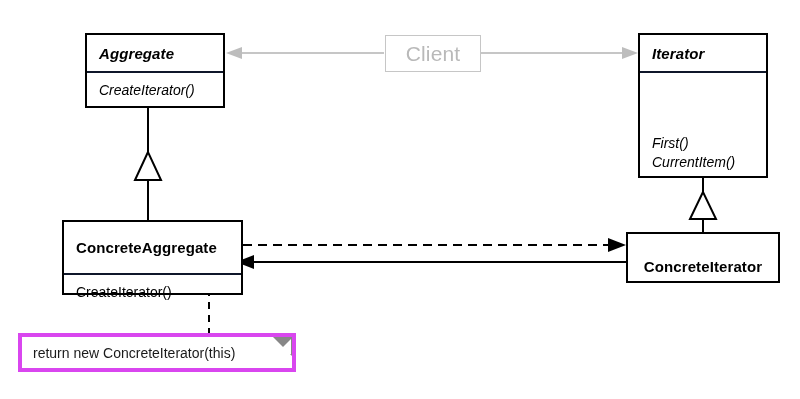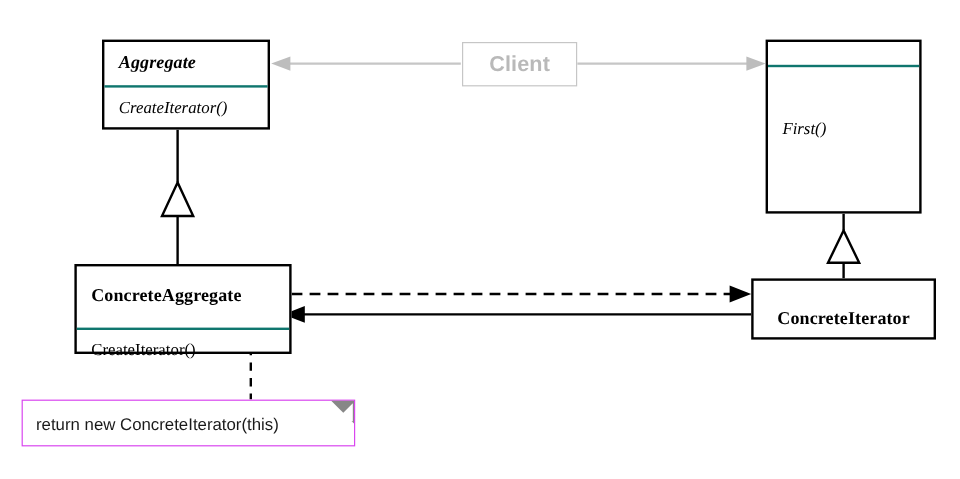--- a/index.html
+++ b/index.html
@@ -31,24 +31,23 @@
     box-sizing: border-box;
     background: #ffffff;
     border: 2px solid #000000;
     z-index: 5;
   }
   .uml-compartment {
     box-sizing: border-box;
     display: flex;
     align-items: center;
     padding-left: 12px;
-    font-family: Liberation Serif, serif;
   }
   .uml-compartment.divider-top {
-    border-top: 2px solid #0f766e;
+    border-top: 2px solid #0f172a;
   }
   .cls-name {
     font-size: 15px;
     letter-spacing: .1px;
   }
   .cls-name.abstract {
     font-style: italic;
     font-weight: bold;
   }
   .cls-name.concrete {
@@ -74,29 +73,29 @@
     box-sizing: border-box;
     background: #ffffff;
     border: 1px solid #c6c6c6;
     display: flex;
     align-items: center;
     justify-content: center;
     z-index: 4;
   }
   #client-box .cls-name {
     color: #b9b9b9;
-    font-weight: bold;
-    font-size: 18px;
+    font-weight: normal;
+    font-size: 21px;
   }
   
   #note-box {
     position: absolute;
     box-sizing: border-box;
     background: #ffffff;
-    border: 1px solid #d946ef;
+    border: 4px solid #d946ef;
     display: flex;
     align-items: center;
     padding-left: 11px;
     z-index: 6;
   }
   #note-text {
     font-size: 14px;
     color: #1a1a1a;
     white-space: nowrap;
   }
@@ -175,23 +174,27 @@
         <div class="op abstract">CreateIterator()</div>
       </div>
     </div>
   </div>
 
   <div id="client-box" style="left:385px; top:35px; width:96px; height:37px;">
     <span class="cls-name">Client</span>
   </div>
 
   <div class="uml-class" id="iterator-box" style="left:638px; top:33px; width:130px; height:145px;">
-    <div class="uml-compartment divider-top" style="height:105px; padding-left:0; align-items:center;margin-top:19px;">
+    <div class="uml-compartment" style="height:36px;">
+      <span class="cls-name abstract">Iterator</span>
+    </div>
+    <div class="uml-compartment divider-top" style="height:105px; padding-left:0; align-items:flex-end;">
       <div class="ops">
         <div class="op abstract">First()</div>
+        <div class="op abstract">CurrentItem()</div>
       </div>
     </div>
   </div>
 
   <div class="uml-class" id="concrete-aggregate-box" style="left:62px; top:220px; width:181px; height:75px;">
     <div class="uml-compartment" style="height:51px;">
       <span class="cls-name concrete">ConcreteAggregate</span>
     </div>
     <div class="uml-compartment divider-top" style="height:36px; padding-left:0;">
       <div class="ops">

